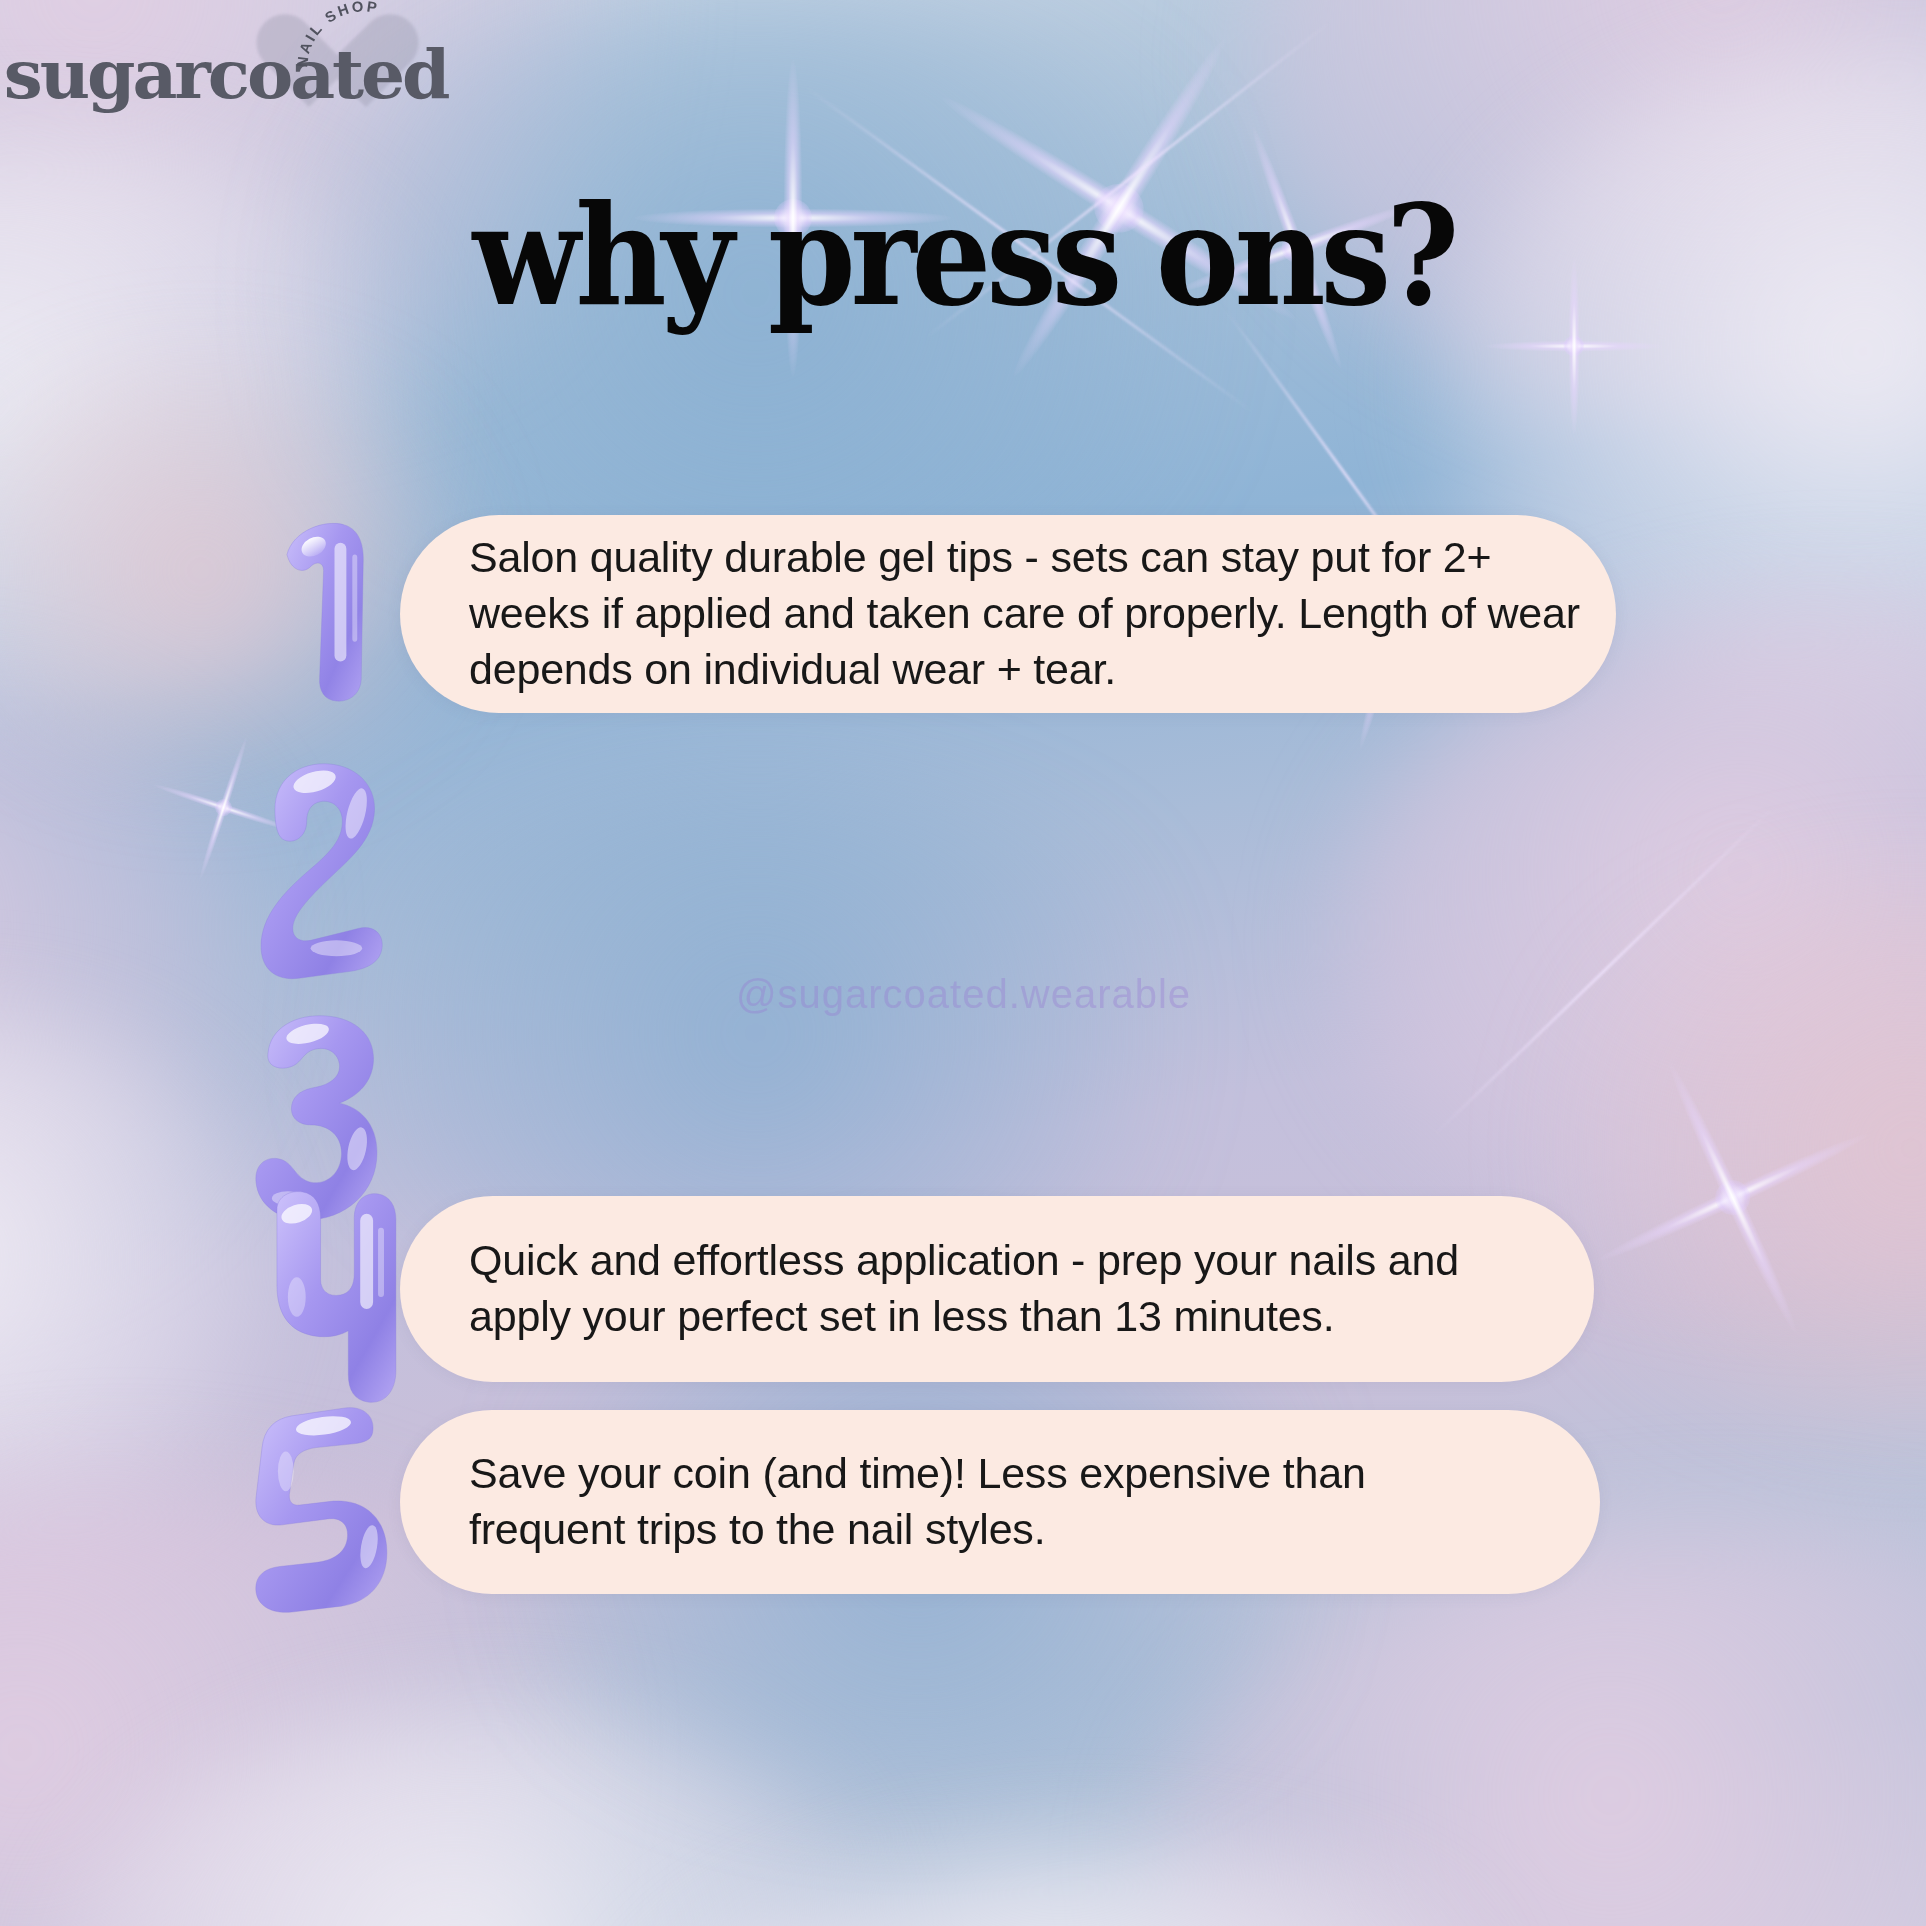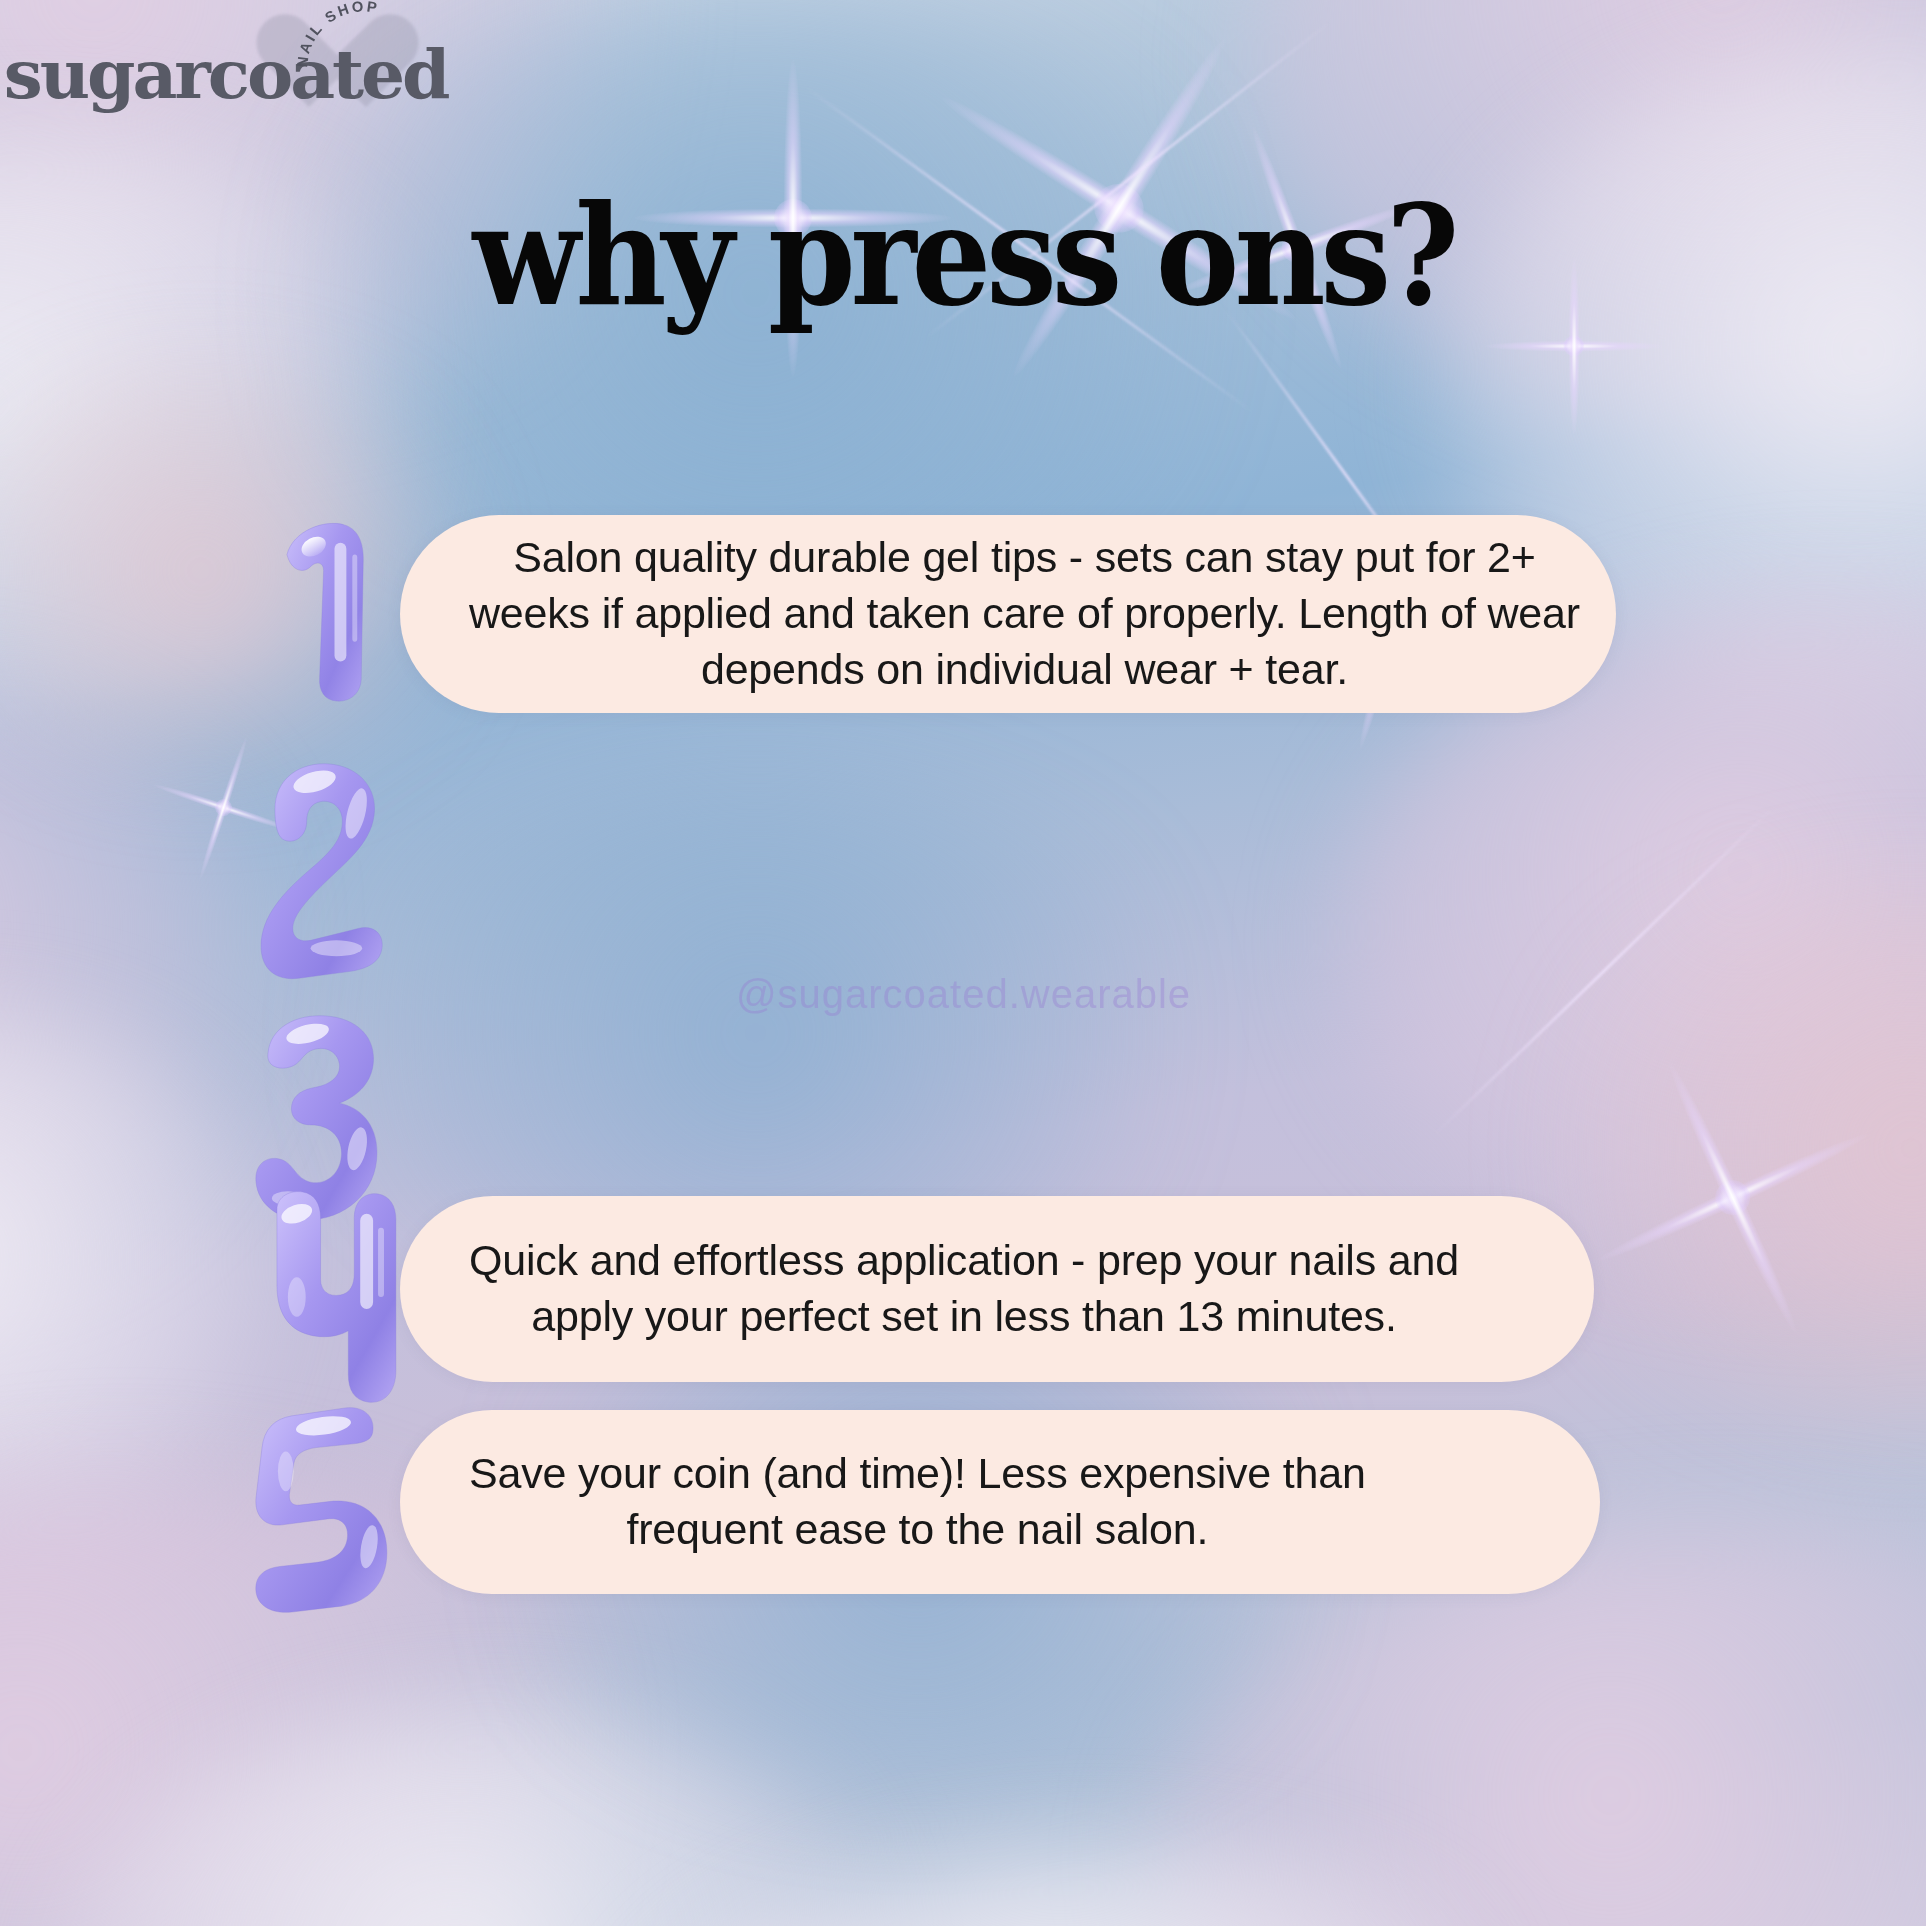--- a/index.html
+++ b/index.html
@@ -121,21 +121,21 @@
     text-align:center;
     font-family:"Liberation Sans", sans-serif;
     font-size:40px;
     letter-spacing:1px;
     color:rgba(150,122,210,.36);
     z-index:3;
     pointer-events:none;
   }
 
   
-  #list { position:absolute; left:0; top:0; width:1927px; height:1927px;text-align:center; }
+  #list { position:absolute; left:0; top:0; width:1927px; height:1927px; }
 
   .num {
     position:absolute;
     font-family:"DejaVu Sans", sans-serif;
     font-weight:bold;
     line-height:1;
     z-index:2;
     user-select:none;
   }
   .num svg { display:block; overflow:visible; }
@@ -304,21 +304,21 @@
       <path d="M24 22 C24 8, 38 2, 50 4 C62 6, 68 16, 68 30 L68 92 C68 104, 76 110, 88 108 C98 106, 102 98, 102 86 L102 30 C102 14, 112 4, 126 6 C138 8, 144 18, 144 32 L144 184 C144 206, 132 218, 116 216 C102 214, 96 204, 96 188 L96 144 C86 150, 70 152, 56 148 C34 142, 24 124, 24 98 Z" fill="url(#g4)" stroke="#8B7DDC" stroke-width="1" stroke-opacity=".35"></path>
       <ellipse cx="44" cy="26" rx="16" ry="9" fill="#ffffff" opacity=".72" transform="rotate(-18 44 26)"></ellipse>
       <rect x="108" y="26" width="13" height="96" rx="7" fill="#ffffff" opacity=".60"></rect>
       <rect x="126" y="40" width="6" height="70" rx="3" fill="#ffffff" opacity=".35"></rect>
       <ellipse cx="44" cy="110" rx="9" ry="20" fill="#ffffff" opacity=".32"></ellipse>
     </svg>
   </div>
 
   <div class="card" style="left:400px;top:1410px;width:1200px;height:184px;padding-left:69px;">
     <span class="txt">Save your coin (and time)! Less expensive than
-frequent ease to the nail salon.</span>
+frequent trips to the nail styles.</span>
   </div>
   <div class="num" style="left:246px;top:1402px;width:149px;height:218px;">
     <svg width="149" height="218" viewBox="0 0 150 220">
       <defs>
         <linearGradient id="g5" x1="0" y1="0" x2="1" y2="1">
           <stop offset="0%" stop-color="#CCC1FB"></stop>
             <stop offset="40%" stop-color="#A697F0"></stop>
           <stop offset="75%" stop-color="#8F81E5"></stop>
             <stop offset="100%" stop-color="#B4A6F3"></stop>
         </linearGradient>

